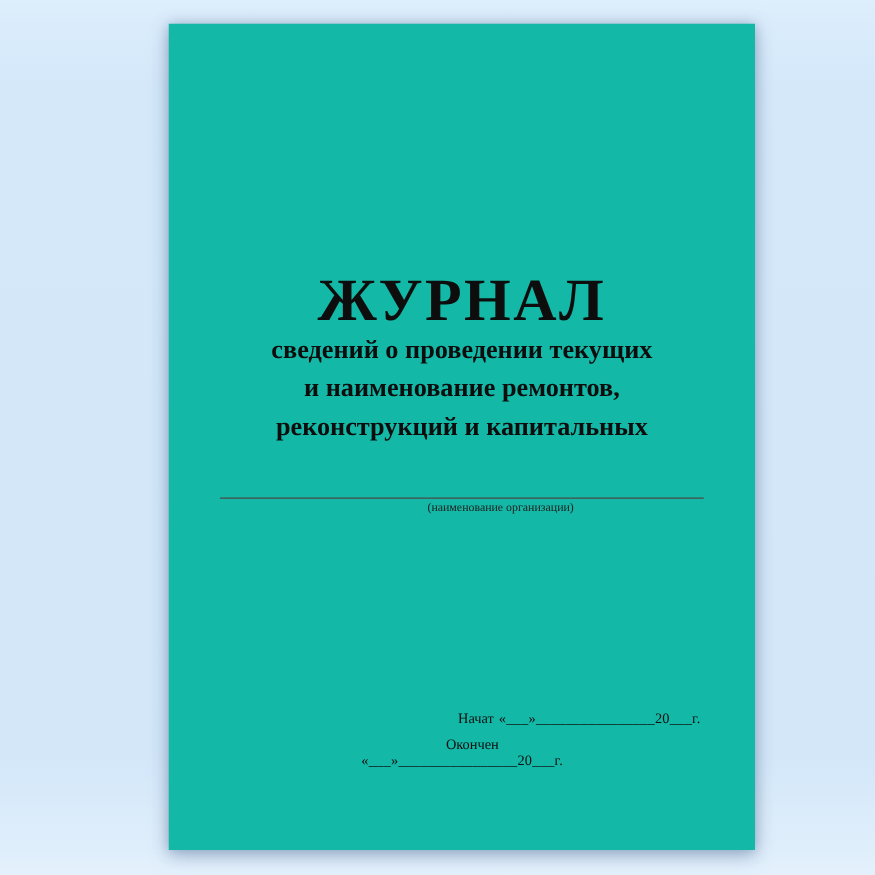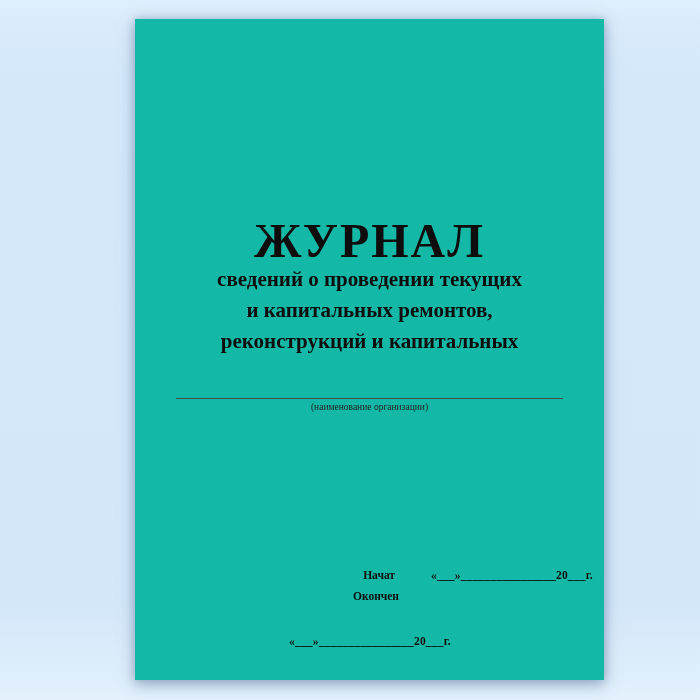--- a/index.html
+++ b/index.html
@@ -59,32 +59,32 @@
   }
   .org-caption {
     position: absolute;
     top: 383px;
     left: 0;
     width: 100%;
     text-align: center;
     font-size: 9.5px;
     line-height: 11px;
     color: #1f1f1f;
+    padding-left: 31px;
   }
   .date-row {
     position: absolute;
     left: 150px;
     display: flex;
     align-items: baseline;
     font-size: 11.5px;
     line-height: 13px;
-    font-weight: bold;
+    font-weight: normal;
     color: #0d0d0d;
     white-space: nowrap;
-    gap: 32px;
   }
   .date-row.started  { top: 550px; }
   .date-row.finished { top: 571px; flex-direction: column; }
   .date-label {
     display: inline-block;
     width: 110px;
     text-align: right;
   }
   .date-value {
     margin-left: 4px;
@@ -93,21 +93,21 @@
 </style>
 </head>
 <body>
 
 <div class="page">
 
   <h1 class="title">ЖУРНАЛ</h1>
 
   <div class="subtitle">
     <div>сведений о проведении текущих</div>
-    <div>и капитальных ремонтов,</div>
+    <div>и наименование ремонтов,</div>
     <div>реконструкций и капитальных</div>
   </div>
 
   <div class="org-line"></div>
 
   <div class="org-caption">(наименование организации)</div>
 
   <div class="date-row started">
     <span class="date-label">Начат</span>
     <span class="date-value">«___»________________20___г.</span>

